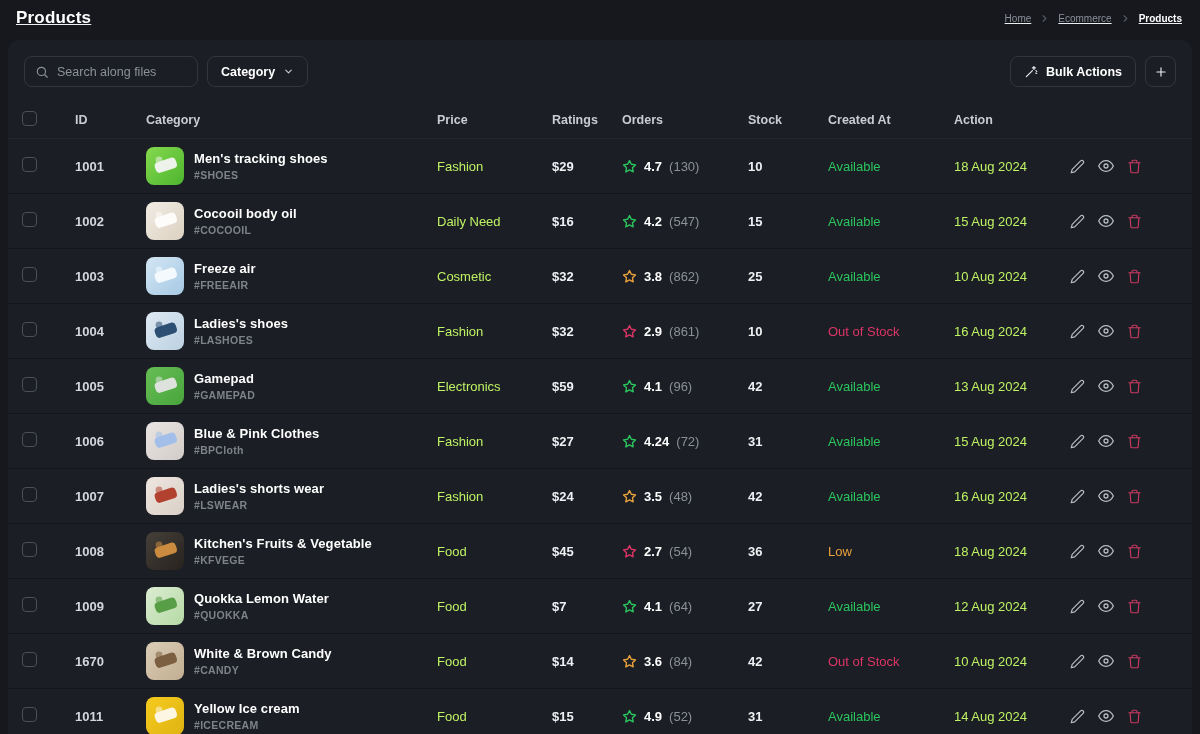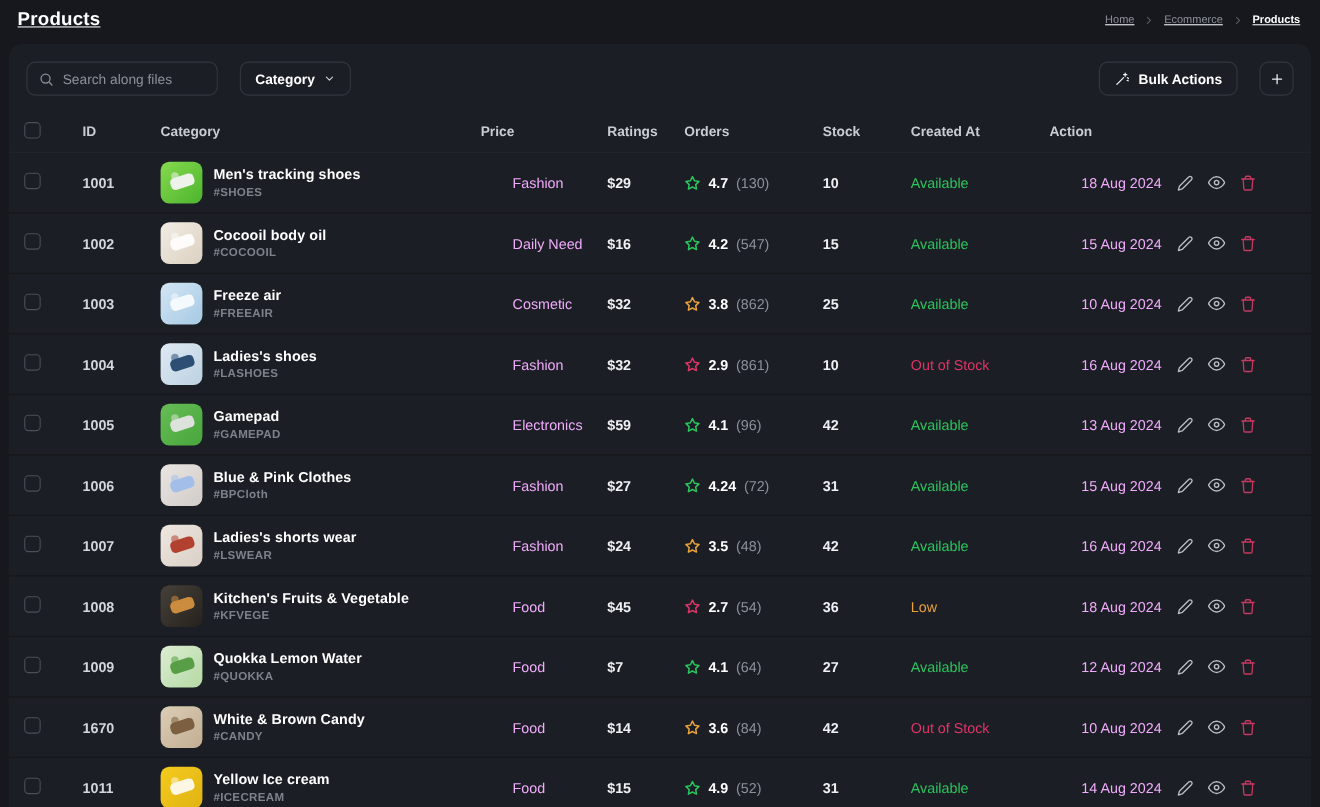--- a/index.html
+++ b/index.html
@@ -19,21 +19,21 @@
   .page-title{font-size:17px; font-weight:700; letter-spacing:.2px; color:#fff;}
   .breadcrumb{display:flex; align-items:center; gap:8px; font-size:10px;}
   .crumb{color:var(--muted); cursor:pointer;}
   .crumb.active{color:#fff; font-weight:700;}
   .crumb-sep{display:flex; align-items:center; color:#555b63;}
   
   .panel{
     margin:12px 8px 0 8px; background:var(--panel-bg); border-radius:12px;
     height:720px; overflow:hidden;
   }
-  .toolbar{display:flex; align-items:center; padding:16px 16px 14px 16px; gap:20px;justify-content:flex-end;}
+  .toolbar{display:flex; align-items:center; padding:16px 16px 14px 16px; gap:9px;justify-content:flex-end;}
   .searchbox{
     display:flex; align-items:center; gap:8px; width:174px; height:31px;
     border:1px solid var(--border); border-radius:8px; padding:0 10px; background:transparent;
   }
   .searchbox input{
     border:none; outline:none; background:transparent; color:var(--text);
     font-size:12.5px; width:100%; font-family:inherit;
   }
   .searchbox input::placeholder{color:var(--muted);}
   .btn{
@@ -54,21 +54,21 @@
   .rows .row{height:55px; border-bottom:1px solid var(--sep); font-size:13px;}
   .cb{appearance:none; -webkit-appearance:none; width:15px; height:15px;
       border:1.5px solid #4a4f58; border-radius:4px; background:transparent; cursor:pointer;}
   .cell-id{color:#d3d6db; font-weight:600; font-size:13px;}
   .namecell{display:flex; align-items:center; gap:10px;}
   .thumb{width:38px; height:38px; border-radius:8px; flex:0 0 auto; position:relative; overflow:hidden;}
   .thumb svg{position:absolute; inset:0;}
   .nm{display:flex; flex-direction:column; gap:3px;}
   .nm .pname{color:#fff; font-weight:600; font-size:13px; letter-spacing:.1px;}
   .nm .ptag{color:#7d828b; font-weight:700; font-size:10.5px; letter-spacing:.3px;}
-  .cell-cat,.cell-date{color:#f0abfc; font-weight:500;margin-left:29px;}
+  .cell-cat,.cell-date{color:#bef264; font-weight:500;}
   .cell-price,.cell-orders{color:#eef0f3; font-weight:600;}
   .rating{display:flex; align-items:center; gap:7px;}
   .rating .rv{color:#fff; font-weight:600;}
   .rating .rc{color:var(--muted); font-weight:500;}
   .stock{font-weight:400;}
   .stock.green{color:var(--green);} .stock.orange{color:var(--orange);} .stock.red{color:var(--red);}
   .actions{display:flex; align-items:center; gap:13px;}
   .iconbtn{background:none; border:none; padding:0; cursor:pointer; display:flex; align-items:center;}
 </style>
 </head>

